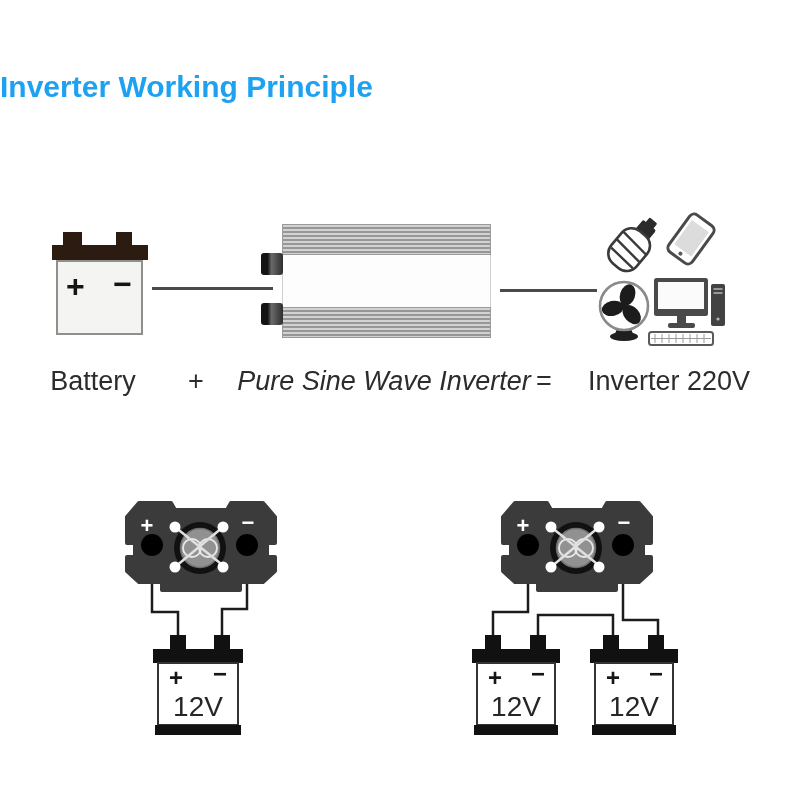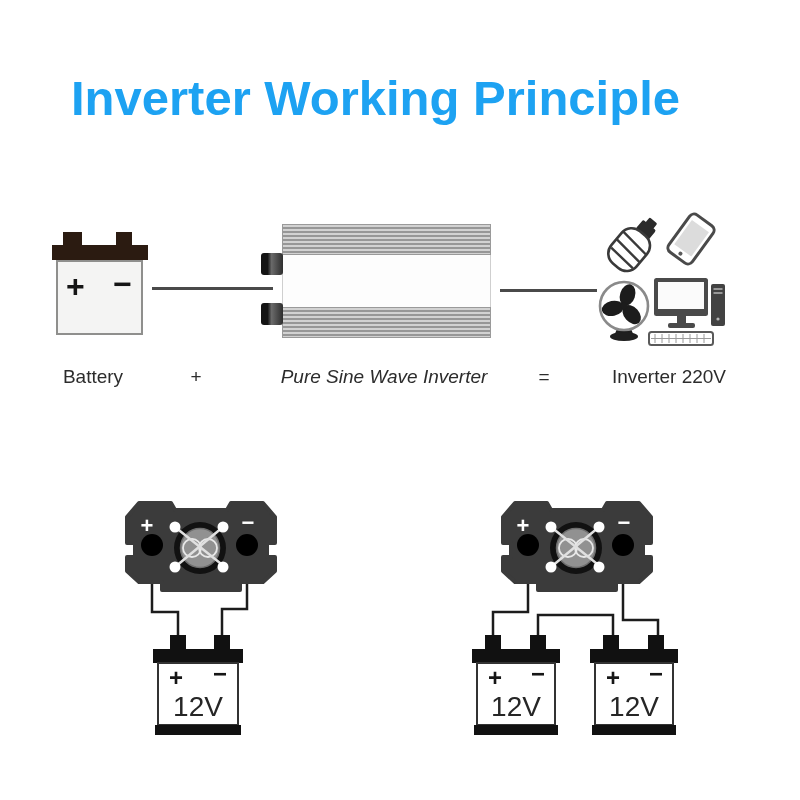--- a/index.html
+++ b/index.html
@@ -2,22 +2,22 @@
 <html><head>
 <meta charset="utf-8">
 <style>
   html,body{margin:0;padding:0;background:#ffffff;}
   .page{
     position:relative;width:800px;height:800px;background:#ffffff;overflow:hidden;
     font-family:"Liberation Sans",sans-serif;
   }
   
   .title{
-    position:absolute;left:0;top:70px;width:680px;text-align:right;
-    font-size:49px;font-weight:bold;color:#1da2f2;letter-spacing:0px;
+    position:absolute;left:0;top:70px;width:680px;text-align:left;
+    font-size:30px;font-weight:bold;color:#1da2f2;letter-spacing:0px;
   }
   
   .src-batt{position:absolute;left:52px;top:231px;width:96px;height:104px;}
   .src-batt .post{position:absolute;top:1px;height:15px;background:#2b1b11;}
   .src-batt .post.p1{left:11px;width:19px;}
   .src-batt .post.p2{left:64px;width:16px;}
   .src-batt .cap{position:absolute;left:0;top:14px;width:96px;height:15px;background:#2b1b11;}
   .src-batt .body{
     position:absolute;left:4px;top:29px;width:87px;height:75px;box-sizing:border-box;
     background:#f4f4f3;border:2px solid #8f8f8d;
@@ -46,21 +46,21 @@
     position:absolute;left:-21px;width:22px;height:22px;border-radius:3px;
     background:linear-gradient(90deg,#141414 0%,#141414 30%,#6a6a6a 48%,#2e2e2e 100%);
   }
   .inv3d .knob.k1{top:29px;}
   .inv3d .knob.k2{top:79px;}
   
   .appl{position:absolute;left:592px;top:202px;}
   
   .lbl{
     position:absolute;top:366px;transform:translateX(-50%);
-    font-size:19px;color:#2c2c2c;white-space:nowrap;
+    font-size:27px;color:#2c2c2c;white-space:nowrap;
   }
   .lbl.c1{left:93px;} .lbl.c2{left:196px;} .lbl.c3{left:384px;font-style:italic;}
   .lbl.c4{left:544px;} .lbl.c5{left:669px;}
   
   .diag{position:absolute;}
   .diag.left{left:98px;top:493px;}
   .diag.right{left:453px;top:493px;}
   svg text{font-family:"Liberation Sans",sans-serif;}
   .invtext{font-size:22px;font-weight:bold;fill:#ffffff;}
   .battsym{font-size:24px;font-weight:bold;fill:#161616;}

